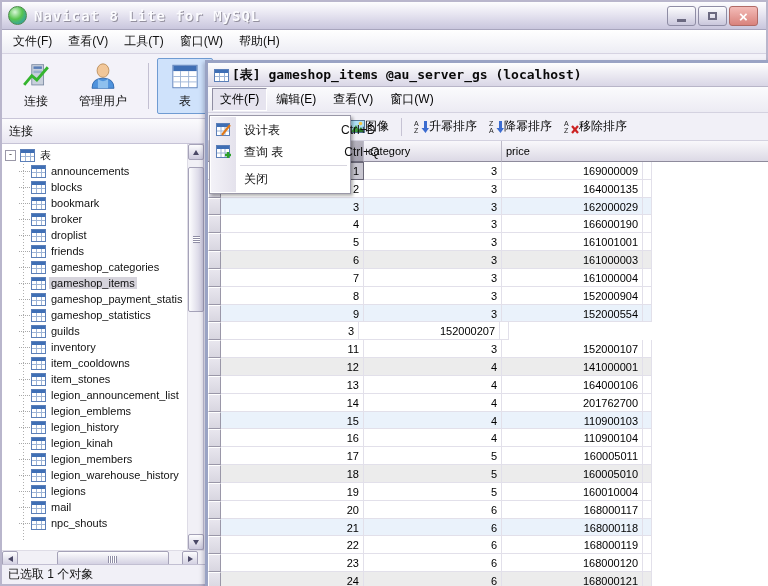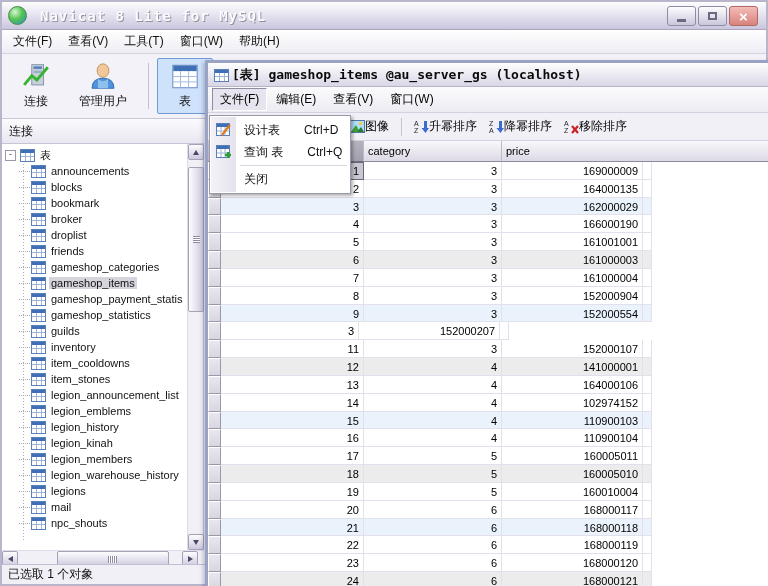--- a/index.html
+++ b/index.html
@@ -8,21 +8,21 @@
   .app{position:absolute;inset:0;border:2px solid #b9b6cc;box-sizing:border-box;background:#f3f2f9;}
 
   
   .titlebar{position:absolute;left:0;top:0;right:0;height:28px;
     background:linear-gradient(#fdfdfe 0%,#e7e5f1 45%,#c9c6dd 100%);
     border-bottom:1px solid #a8a5bd;display:flex;align-items:center;padding:0 6px;box-sizing:border-box;}
   .app-logo{width:17px;height:17px;border-radius:50%;
     background:radial-gradient(circle at 35% 30%,#d8f6d8 0%,#57c44f 45%,#1f8fd0 100%);
     border:1px solid #4a8a4a;flex:0 0 auto;}
   .title-text{font-family:"DejaVu Sans Mono","Liberation Mono",monospace;font-weight:bold;
-    font-size:14px;letter-spacing:1px;color:#fbfbfe;text-shadow:1px 1px 0 #94919f;margin-left:13px;}
+    font-size:14px;letter-spacing:1px;color:#fbfbfe;text-shadow:1px 1px 0 #94919f;margin-left:7px;}
   .winbtns{position:absolute;right:8px;top:4px;display:flex;gap:2px;}
   .wbtn{width:29px;height:20px;border-radius:3px;border:1px solid #8f8da5;box-sizing:border-box;
     background:linear-gradient(#fdfdfe,#cac7dc);display:flex;align-items:center;justify-content:center;
     color:#6b6980;font-size:11px;line-height:1;}
   .wbtn .minbar{width:9px;height:3px;background:#6b6980;margin-top:9px;}
   .wbtn .maxbox{width:9px;height:8px;border:2px solid #6b6980;box-sizing:border-box;}
   .wbtn.close{background:linear-gradient(#f4bcb8,#d9827c);border-color:#b06a66;color:#fff;
     font-weight:bold;font-size:15px;}
 
   
@@ -125,21 +125,21 @@
   .stripe-b{background:#eaf2fb;}
   .stripe-g{background:#ececec;}
   .gc.cur{background:#c9c7d1;border:1px solid #6a6878;padding-top:2px;}
 
   
   .dmenu{position:absolute;left:1px;top:52px;width:142px;background:#fff;border:1px solid #9a98a8;
     box-shadow:2px 2px 3px rgba(0,0,0,.3);z-index:50;padding:3px 1px;box-sizing:border-box;}
   .dmenu::before{content:"";position:absolute;left:1px;top:1px;bottom:1px;width:25px;
     background:linear-gradient(to right,#f3f2f8,#e4e2ec);}
   .dmi{display:flex;align-items:center;height:22px;font-size:12px;color:#111;position:relative;
-    padding-left:33px;white-space:nowrap;}
+    padding-left:33px;white-space:nowrap;gap:37px;}
   .dmi .ic{position:absolute;left:5px;top:4px;width:16px;height:14px;}
   .dmi .sc{margin-left:24px;text-align:center;}
   .dsep{height:1px;background:#d8d6e0;margin:2px 2px 2px 29px;}
 </style>
 </head>
 <body>
 
 <div class="app">
 
   <div class="titlebar">
@@ -695,21 +695,21 @@
             <div class="gc ggut c-gut"></div>
             <div class="gc c-num num">13</div>
             <div class="gc c-cat ral">4</div>
             <div class="gc c-item ral">164000106</div>
             <div class="gc c-price"></div>
           </div>
           <div class="grow">
             <div class="gc ggut c-gut"></div>
             <div class="gc c-num num">14</div>
             <div class="gc c-cat ral">4</div>
-            <div class="gc c-item ral">102974152</div>
+            <div class="gc c-item ral">201762700</div>
             <div class="gc c-price"></div>
           </div>
           <div class="grow">
             <div class="gc ggut c-gut"></div>
             <div class="gc c-num num stripe-b">15</div>
             <div class="gc c-cat ral stripe-b">4</div>
             <div class="gc c-item ral stripe-b">110900103</div>
             <div class="gc c-price stripe-b"></div>
           </div>
           <div class="grow">

